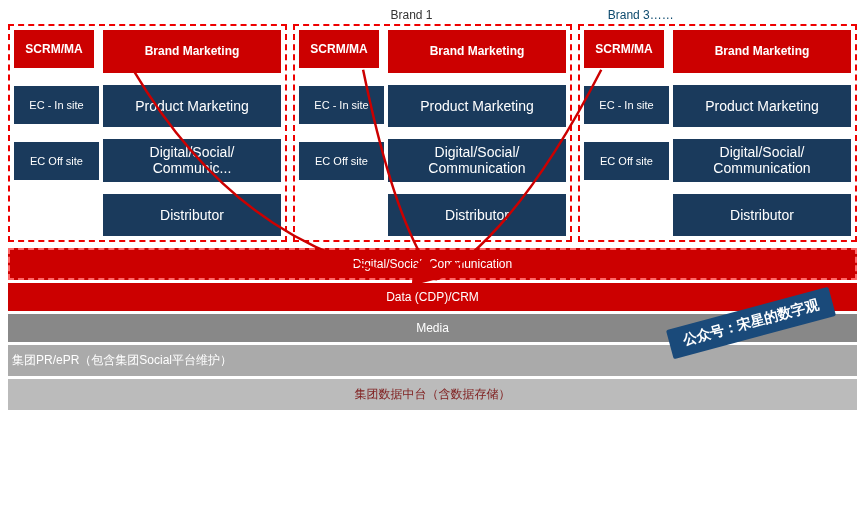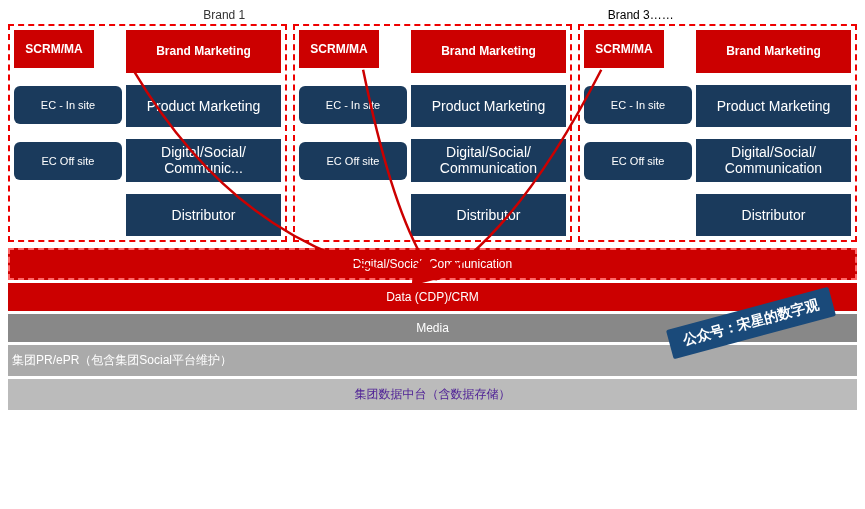--- a/index.html
+++ b/index.html
@@ -72,23 +72,22 @@
       align-items: center;
       justify-content: center;
       min-height: 38px;
     }
 
     .cell-wide {
       flex: 1;
     }
 
     .cell-ec {
-      width: 108px;
+      width: 85px;
       font-size: 11px;
-      border-radius: 6px;
     }
 
     .cell-scrm {
       width: 80px;
       font-size: 12px;
     }
 
     
     .bottom-bars {
       display: flex;
@@ -114,22 +113,22 @@
       padding-left: 8px;
       padding-right: 8px;
     }
   </style>
 </head>
 <body>
 
 <div class="main-container">
 
   <div class="brand-header-row">
-    <div style="flex:1; text-align:center; font-size:12px; color:#333;">Brand 1</div>
-    <div style="flex:1; text-align:center; font-size:12px; color:#000000;">Brand 3……</div>
+    <div style="flex:1; text-align:right; font-size:12px; color:#333;">Brand 1</div>
+    <div style="flex:1; text-align:center; font-size:12px; color:#0c4a6e;">Brand 3……</div>
   </div>
 
   <div class="brands-area">
 
     <div class="brand-group">
 
       <div class="left-col">
         <div class="cell-red cell-scrm">SCRM/MA</div>
         <div class="cell cell-ec">EC - In site</div>
         <div class="cell cell-ec">EC Off site</div>
@@ -174,21 +173,21 @@
       </div>
     </div>
 
   </div>
 
   <div class="bottom-bars">
     <div style="background:#cc0000; color:#fff; text-align:center; padding:7px 4px; font-size:12px; border: 2px dashed #ff6666;">Digital/Social/ Communication</div>
     <div style="background:#cc0000; color:#fff; text-align:center; padding:7px 4px; font-size:12px;">Data (CDP)/CRM</div>
     <div style="background:#888; color:#fff; text-align:center; padding:7px 16px; font-size:12px;">Media</div>
     <div style="background:#aaa; color:#fff; padding:7px 4px; font-size:12px;">集团PR/ePR（包含集团Social平台维护）</div>
-    <div style="background:#bbb; color:#4c1d95; text-align:center; padding:7px 4px; font-size:12px;">集团数据中台（含数据存储）</div>
+    <div style="background:#bbb; color:#7f1d1d; text-align:center; padding:7px 4px; font-size:12px;">集团数据中台（含数据存储）</div>
   </div>
 
   <div style="position:absolute; bottom:80px; right:30px; transform:rotate(-15deg); z-index:10; background:#1a4a7a; color:#fff; padding:6px 14px; border-radius:2px; text-align:center;">
     <div style="font-size:14px; font-weight:bold;">公众号：宋星的数字观</div>
   </div>
 
   <svg class="arrows-overlay" viewBox="0 0 849 509" xmlns="http://www.w3.org/2000/svg">
 
     <defs>
       <marker id="arrowhead" markerWidth="10" markerHeight="7" refX="10" refY="3.5" orient="auto">

